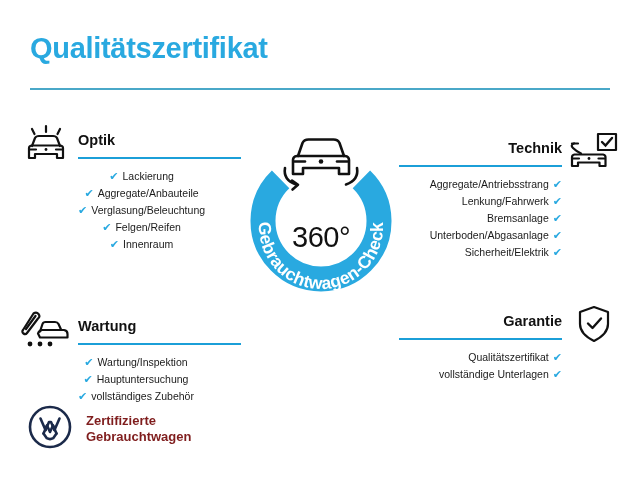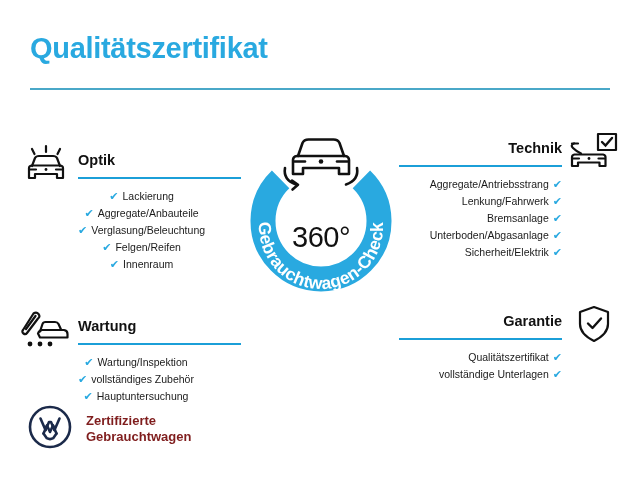--- a/index.html
+++ b/index.html
@@ -34,21 +34,21 @@
     width: 580px;
     height: 2px;
     background: #4aa8c8;
   }
 
   
   .quad {
     position: absolute;
     width: 245px;
   }
-  #quad-optik    { left: 20px;  top: 144px; }
+  #quad-optik    { left: 20px;  top: 124px; }
   #quad-technik  { left: 375px; top: 132px; }
   #quad-wartung  { left: 20px;  top: 262px; margin-top: 48px; }
   #quad-garantie { left: 375px; top: 262px; margin-top: 43px; }
 
   .quad-head {
     position: relative;
     height: 40px;
   }
   .quad-icon {
     position: absolute;
@@ -212,22 +212,22 @@
         <circle cx="10" cy="34" r="2.4" fill="#111" stroke="none"></circle>
         <circle cx="20" cy="34" r="2.4" fill="#111" stroke="none"></circle>
         <circle cx="30" cy="34" r="2.4" fill="#111" stroke="none"></circle>
       </svg>
     </span>
     <span class="quad-title">Wartung</span>
     <span class="quad-underline"></span>
   </div>
   <ul class="quad-list">
     <li><span class="chk">✔</span><span>Wartung/Inspektion</span></li>
+    <li><span class="chk">✔</span><span>Hauptuntersuchung</span></li>
     <li><span class="chk">✔</span><span>vollständiges Zubehör</span></li>
-    <li><span class="chk">✔</span><span>Hauptuntersuchung</span></li>
   </ul>
 </div>
 
 <div class="quad quad-right" id="quad-garantie">
   <div class="quad-head">
     <span class="quad-icon">
       <svg viewBox="0 0 52 38" width="52" height="38" fill="none" stroke="#111" stroke-width="2.2">
         <path d="M26 2 L40 7 L40 19 Q40 29 26 36 Q12 29 12 19 L12 7 Z" stroke-linejoin="round"></path>
         <path d="M20 18.5 L24.5 23 L33 13.5" stroke-width="2.4" stroke-linecap="round" stroke-linejoin="round"></path>
       </svg>

